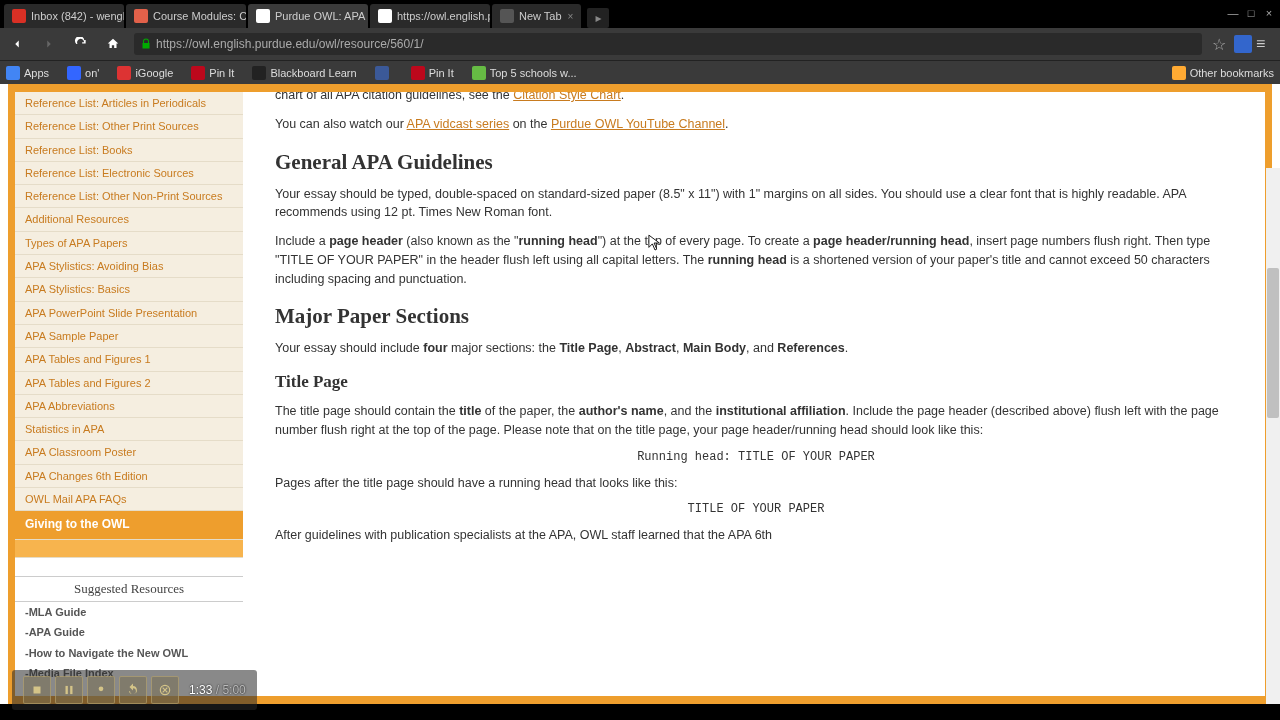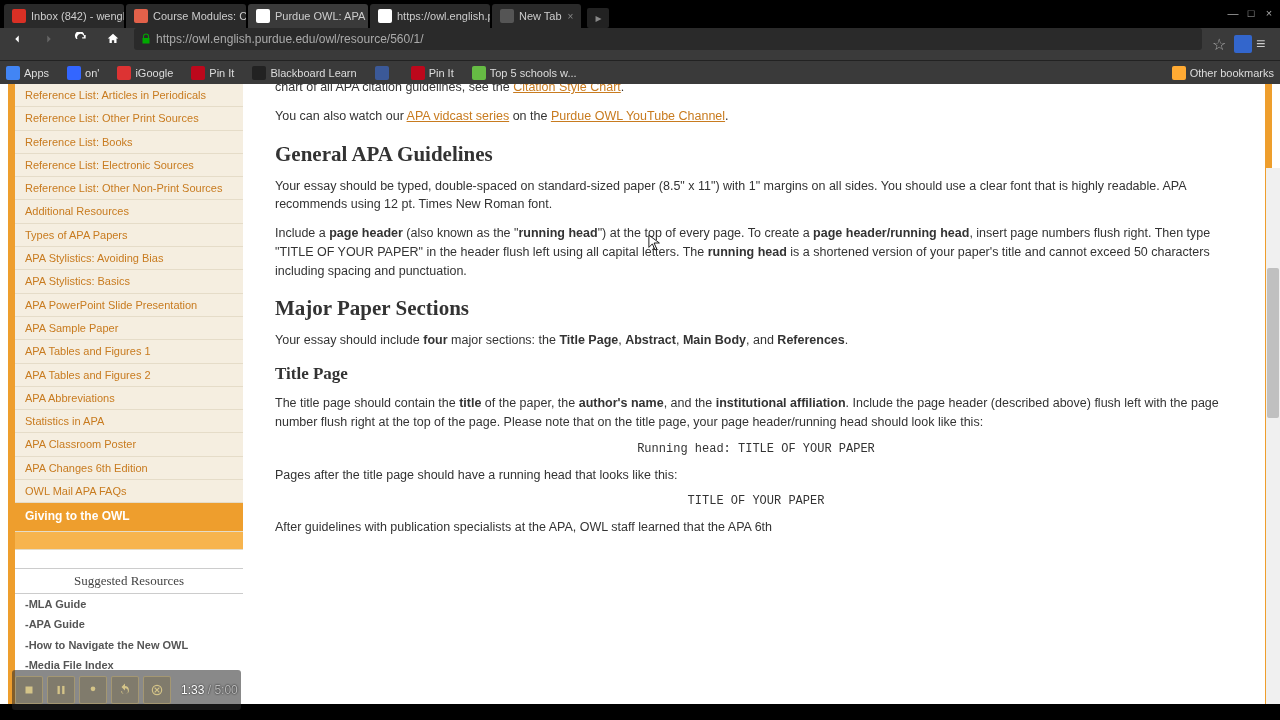--- a/index.html
+++ b/index.html
@@ -9,57 +9,57 @@
 .browser-chrome { background: #1f1f1f; height: 60px; }
 .tab-strip { height: 28px; display: flex; align-items: flex-end; padding-left: 4px; background: #000; }
 .tab { height: 24px; background: #2a2a2a; border-radius: 3px 3px 0 0; padding: 0 8px; display: flex; align-items: center; font-size: 11px; color: #ccc; margin-right: 2px; max-width: 120px; overflow: hidden; white-space: nowrap; cursor: pointer; }
 .tab.active { background: #3a3a3a; }
 .tab .favicon { width: 14px; height: 14px; margin-right: 5px; flex-shrink: 0; background: #888; border-radius: 2px; }
 .tab .tab-close { margin-left: 6px; font-size: 10px; color: #888; }
 .tab-new { width: 22px; height: 20px; background: #222; color: #888; display: flex; align-items: center; justify-content: center; font-size: 12px; margin-left: 4px; border-radius: 2px; cursor: pointer; }
 .window-controls { position: absolute; right: 4px; top: 6px; display: flex; gap: 4px; }
 .win-btn { width: 14px; height: 14px; display: flex; align-items: center; justify-content: center; color: #aaa; font-size: 11px; cursor: pointer; }
 
-.nav-bar { height: 32px; background: #3a3a3a; display: flex; padding: 0 6px; gap: 10px; }
+.nav-bar { height: 32px; background: #3a3a3a; display: flex; align-items: center; padding: 0 6px; gap: 10px; }
 .nav-btn { width: 22px; height: 22px; display: flex; align-items: center; justify-content: center; cursor: pointer; }
 .nav-btn svg { width: 14px; height: 14px; fill: #fff; }
 .disabled svg { fill: #666; }
 .url-bar { flex: 1; background: #2a2a2a; border-radius: 3px; height: 22px; display: flex; align-items: center; padding: 0 6px; font-size: 12px; color: #aaa; }
 .url-bar .lock { width: 12px; height: 12px; margin-right: 4px; }
 .right-icons { display: flex; gap: 4px; align-items: center; }
 .right-icons .ico { width: 18px; height: 18px; background: #555; border-radius: 2px; cursor: pointer; }
 
 .bookmarks-bar { height: 24px; background: #3a3a3a; border-top: 1px solid #222; display: flex; align-items: center; padding: 0 6px; gap: 18px; font-size: 11px; color: #ddd; }
 .bookmark { display: flex; align-items: center; gap: 4px; cursor: pointer; }
 .bookmark .bico { width: 14px; height: 14px; background: #666; border-radius: 2px; }
 .other-bm { margin-left: auto; padding-left: 39px; }
 
 
 .page { background: #fff; height: 620px; overflow: hidden; position: relative; }
-.page-inner { width: 1264px; margin: 0 auto; background: #ee9e2d; padding: 0 7px; height: 100%; display: flex; }
+.page-inner { width: 1264px; margin: 0 auto; background: #ee9e2d; padding: 8px 7px; height: 100%; display: flex; }
 .sidebar { width: 228px; background: #fff; flex-shrink: 0; }
 .sidebar-list { list-style: none; }
 .sidebar-list li { background: #f5eee0; border-bottom: 1px solid #e5dcc8; padding: 4px 10px; font-size: 11px; color: #c87b1f; cursor: pointer; line-height: 1.3; }
 .sidebar-list li.giving { background: #ee9e2d; color: #fff; font-weight: bold; padding: 6px 10px; font-size: 12px; }
 .sidebar-list li.blank-orange { background: #f7b44e; height: 18px; }
 .sidebar .gap { height: 18px; background: #fff; }
 .suggested-header { text-align: center; font-family: Georgia, serif; font-size: 13px; color: #444; padding: 4px 0; border-top: 1px solid #ccc; border-bottom: 1px solid #ccc; background: #fff; }
 .suggested-list li { background: #fff; color: #555; font-weight: bold; border: none; padding: 3px 10px; font-size: 11px; }
 
 .main-content { flex: 1; background: #fff; padding: 0 28px 0 32px; font-size: 12.5px; color: #333; overflow: hidden; }
 .main-content p { margin: 10px 0; line-height: 1.5; }
 .main-content a { color: #c87b1f; text-decoration: underline; }
 .main-content h2 { font-family: Georgia, serif; font-size: 21px; color: #333; margin: 16px 0 10px; font-weight: bold; }
 .main-content h3 { font-family: Georgia, serif; font-size: 17px; color: #333; margin: 14px 0 8px; font-weight: bold; }
 .main-content strong { font-weight: bold; }
 .main-content .mono { font-family: "Courier New", monospace; display: block; text-align: center; margin: 10px 0; font-size: 12px; color: #333; }
 
 
 .yt-bottom { position: absolute; bottom: 0; left: 0; width: 1280px; height: 16px; background: #000; }
-.player { position: absolute; bottom: 10px; left: 12px; height: 40px; display: flex; align-items: center; gap: 4px; background: rgba(40,40,40,0.55); border-radius: 3px; padding: 3px; }
+.player { position: absolute; bottom: 10px; left: 12px; height: 40px; display: flex; align-items: center; gap: 4px; background: rgba(40,40,40,0.55); border-radius: 3px; padding: 11px; }
 .player .pbtn { width: 28px; height: 28px; background: rgba(120,110,80,0.5); border: 1px solid rgba(200,180,120,0.5); border-radius: 2px; display: flex; align-items: center; justify-content: center; cursor: pointer; }
 .player .pbtn svg { width: 14px; height: 14px; fill: #d4c488; }
 .player .time { color: #fff; font-size: 12px; margin-left: 6px; text-shadow: 0 0 2px #000; white-space: nowrap; }
 .player .time .total { color: #bbb; }
 
 .scrollbar { position: absolute; right: 0; top: 84px; width: 14px; height: 618px; background: #f0f0f0; }
 .scrollbar .thumb { position: absolute; top: 100px; left: 1px; width: 12px; height: 150px; background: #c0c0c0; border-radius: 2px; cursor: pointer; }
 
 .cursor { position: absolute; top: 234px; left: 648px; width: 14px; height: 18px; pointer-events: none; }
 </style>

